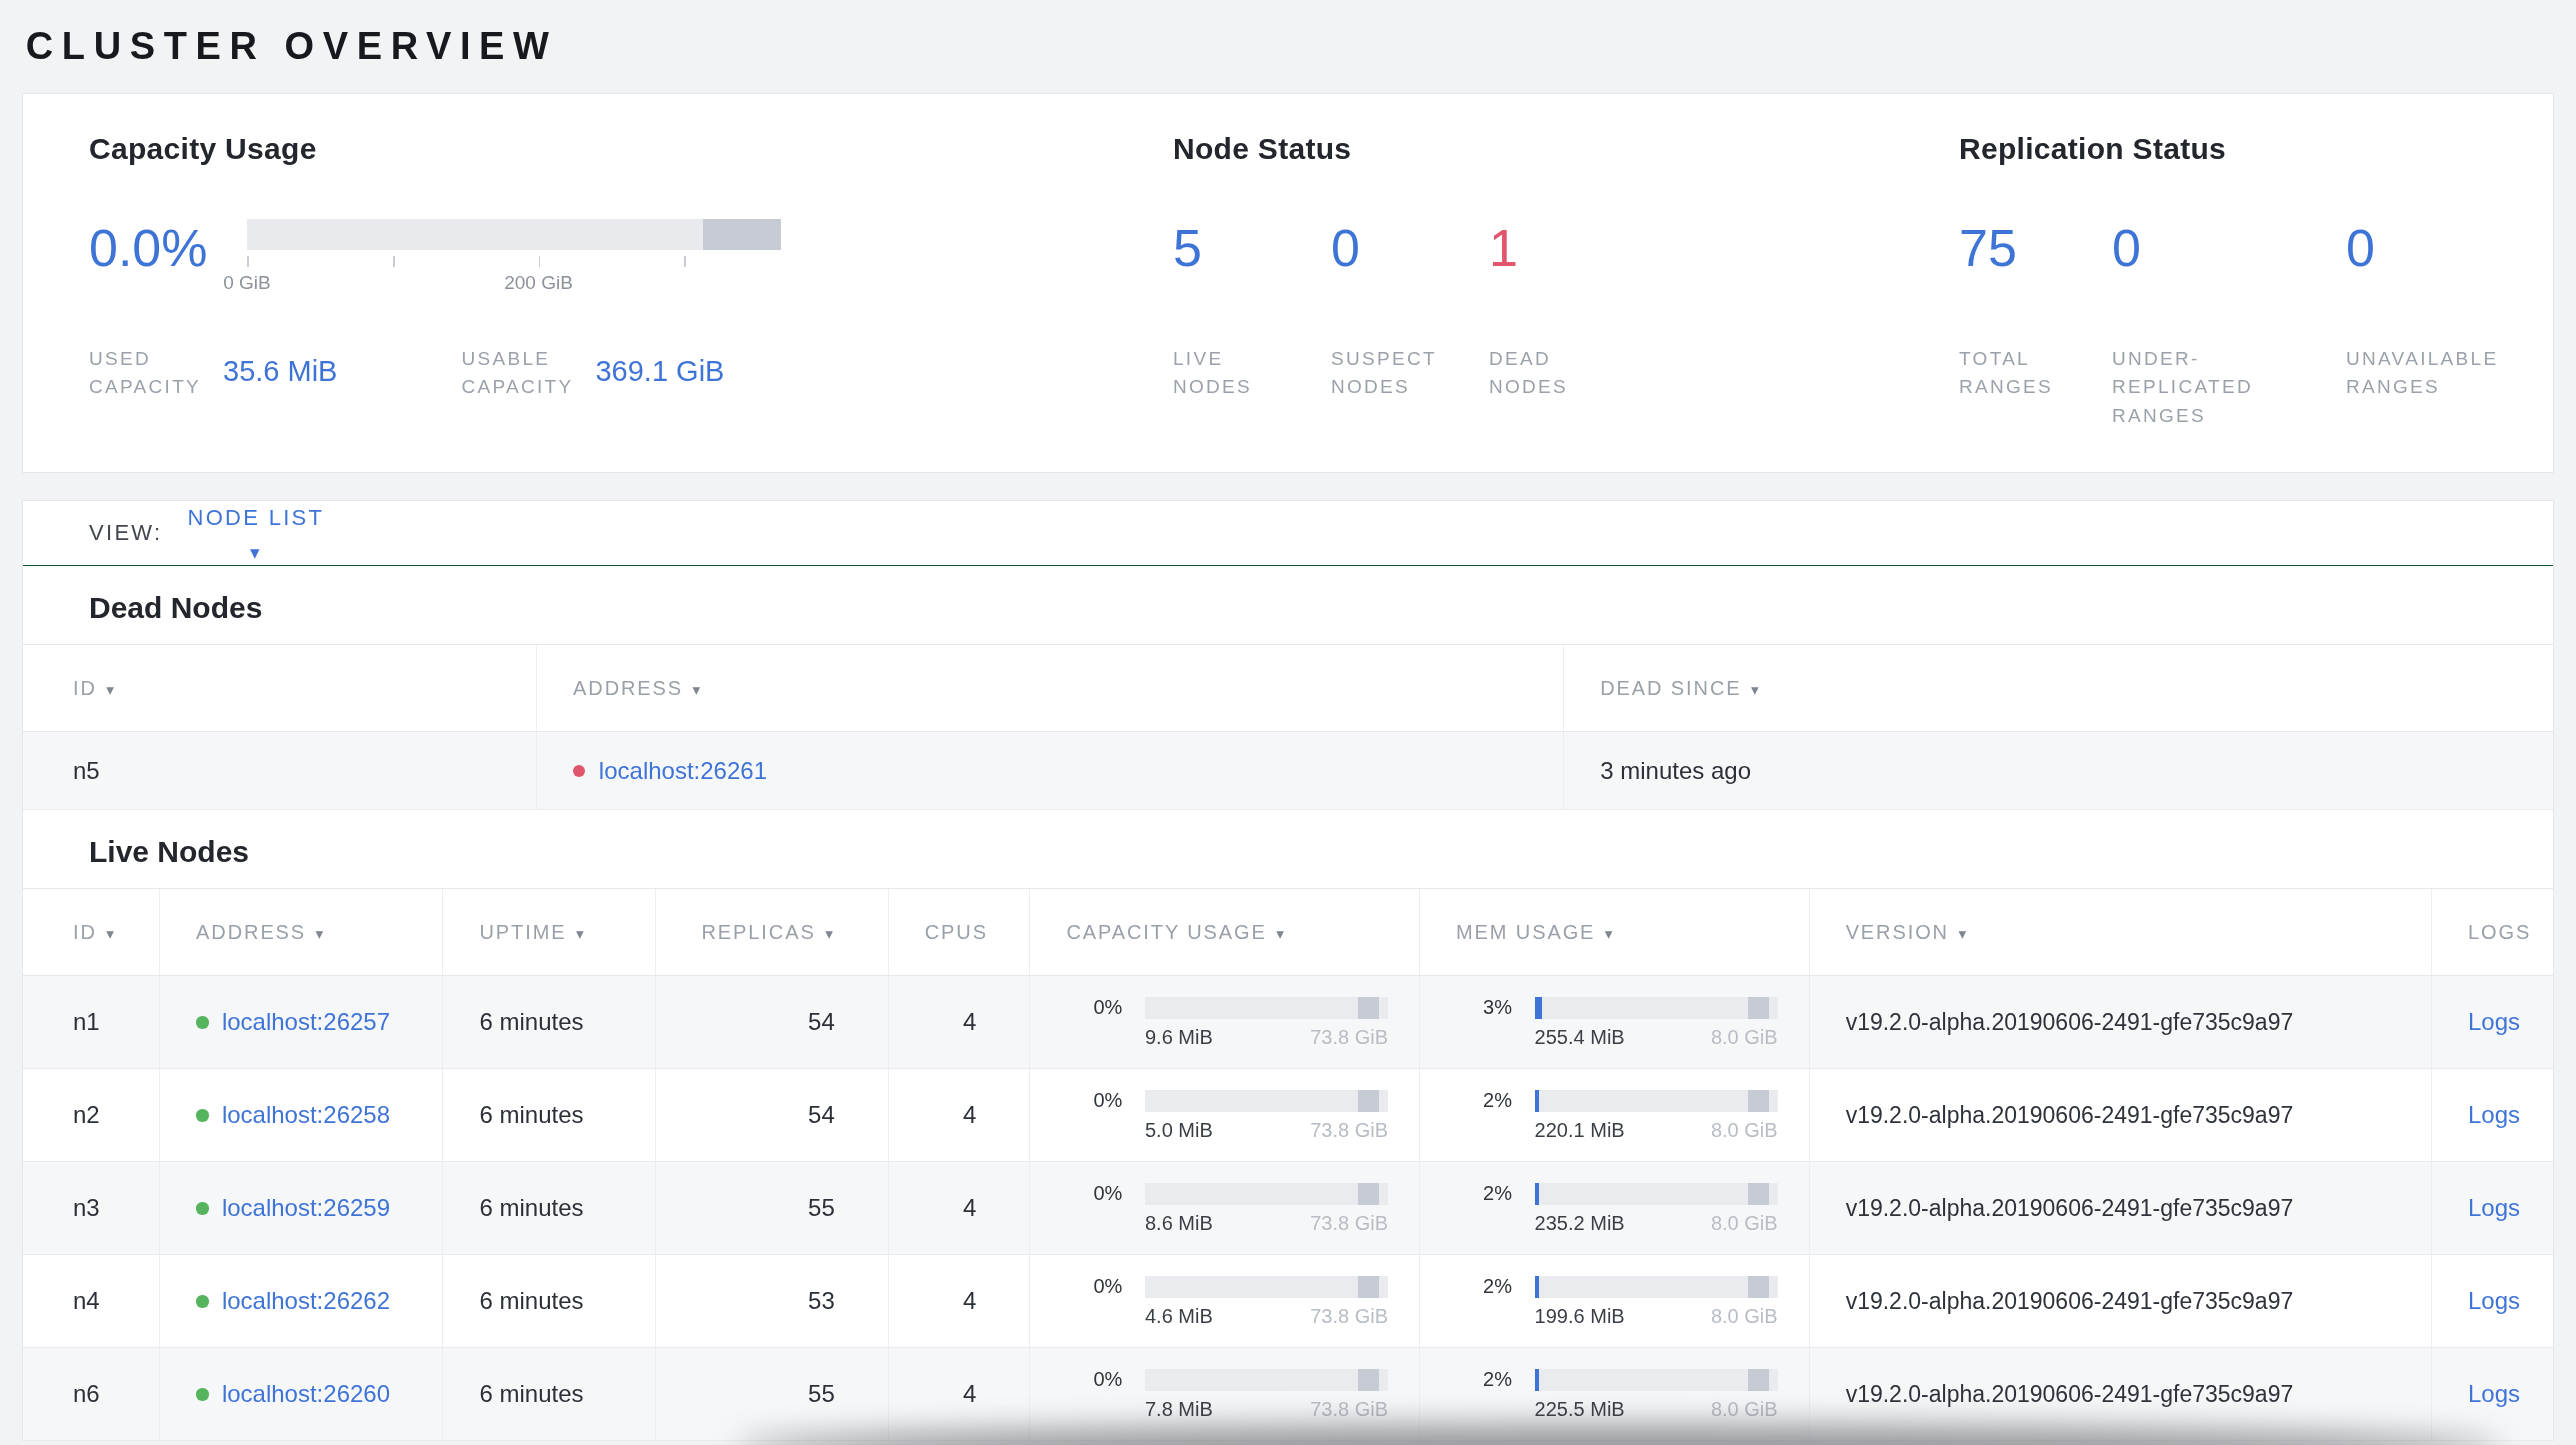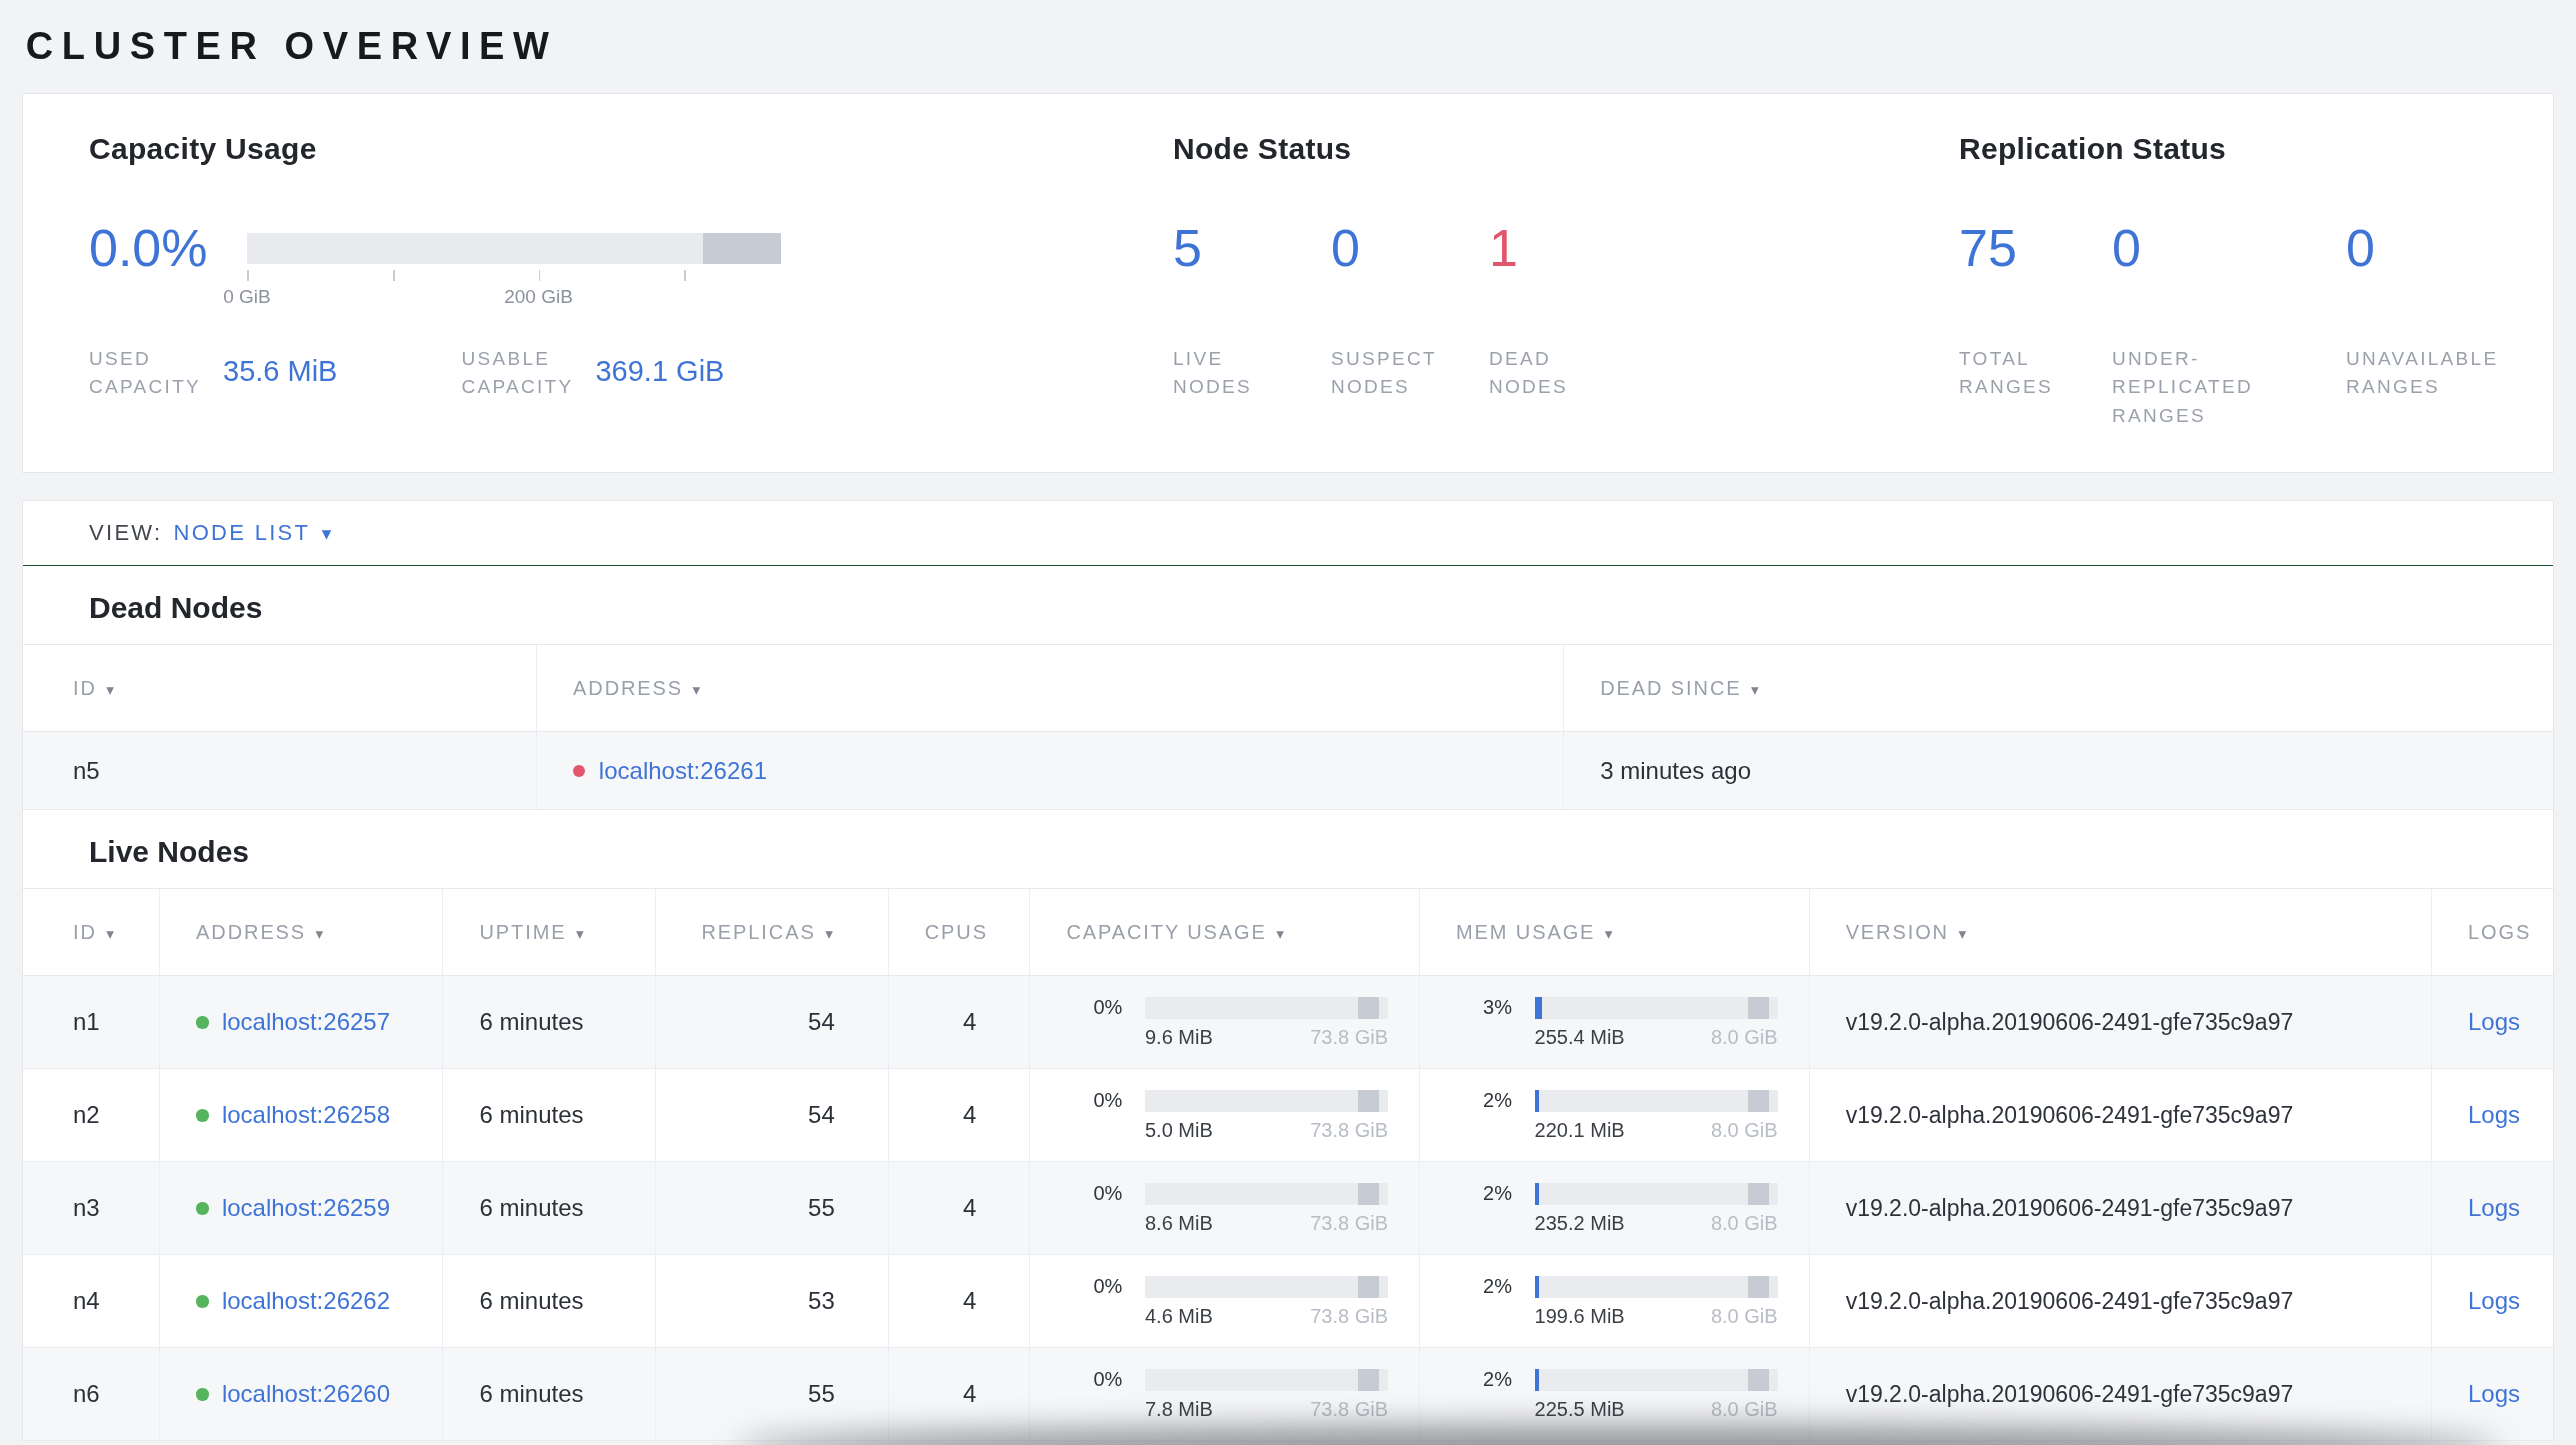--- a/index.html
+++ b/index.html
@@ -53,21 +53,21 @@
     color: #9ba1ab;
     width: 107px;
   }
   .stat-label.wide { width: 167px; }
   .stat-row { display: flex; }
   .sec-nodes .stat { width: 158px; }
   .sec-repl .stat:nth-child(1) { width: 153px; }
   .sec-repl .stat:nth-child(2) { width: 234px; }
 
   
-  .cap-main { display: flex; align-items: center; }
+  .cap-main { display: flex; }
   .cap-pct { width: 158px; }
   .cap-bar-wrap { position: relative; width: 534px; }
   .cap-bar { position: relative; height: 31.5px; background: #e9eaee; overflow: hidden; }
   .cap-bar-reserved { position: absolute; top: 0; bottom: 0; left: 85.3%; right: 0; background: #c7ccd4; }
   .cap-bar-used { position: absolute; top: 0; bottom: 0; left: 0; width: 0%; background: #3f74d7; }
   .cap-tick { position: absolute; top: 37px; width: 1.9px; height: 11.5px; background: #c9cdd3; }
   .cap-tick.t1 { left: 0; } .cap-tick.t2 { left: 27.3%; } .cap-tick.t3 { left: 54.6%; } .cap-tick.t4 { left: 81.9%; }
   .cap-tick-label {
     position: absolute; top: 53px; transform: translateX(-50%);
     font-size: 19px; color: #8c929b; white-space: nowrap;
@@ -81,23 +81,23 @@
   
   .main-card { background: #ffffff; border: 1px solid #e4e6e9; border-bottom: none; }
   .view-bar {
     height: 65px; display: flex; align-items: center;
     padding-left: 66px; border-bottom: 1px solid #14532d;
   }
   .view-label { font-size: 22px; letter-spacing: 2.3px; color: #42474f; }
   .view-select {
     background: none; border: none; cursor: pointer;
     display: inline-flex; align-items: center; gap: 11.5px;
-    margin-left: 11px;
+    margin-left: 25px;
     font-family: "Liberation Sans", sans-serif;
-    font-size: 22px; letter-spacing: 2.3px; color: #3f74d7;
+    font-size: 22px; letter-spacing: 2.3px; color: #3f74d7; flex-direction: column;
   }
   .view-select .caret { font-size: 19px; line-height: 1; }
 
   .tbl-title { font-size: 30px; font-weight: 700; color: #23262c; padding: 25px 0 19px 66px; }
 
   table.tbl { width: 100%; border-collapse: collapse; table-layout: fixed; }
   .tbl th {
     border-top: 1px solid #e6e8ec;
     border-bottom: 1px solid #e6e8ec;
     padding: 31.5px 0 31.5px 36px;

